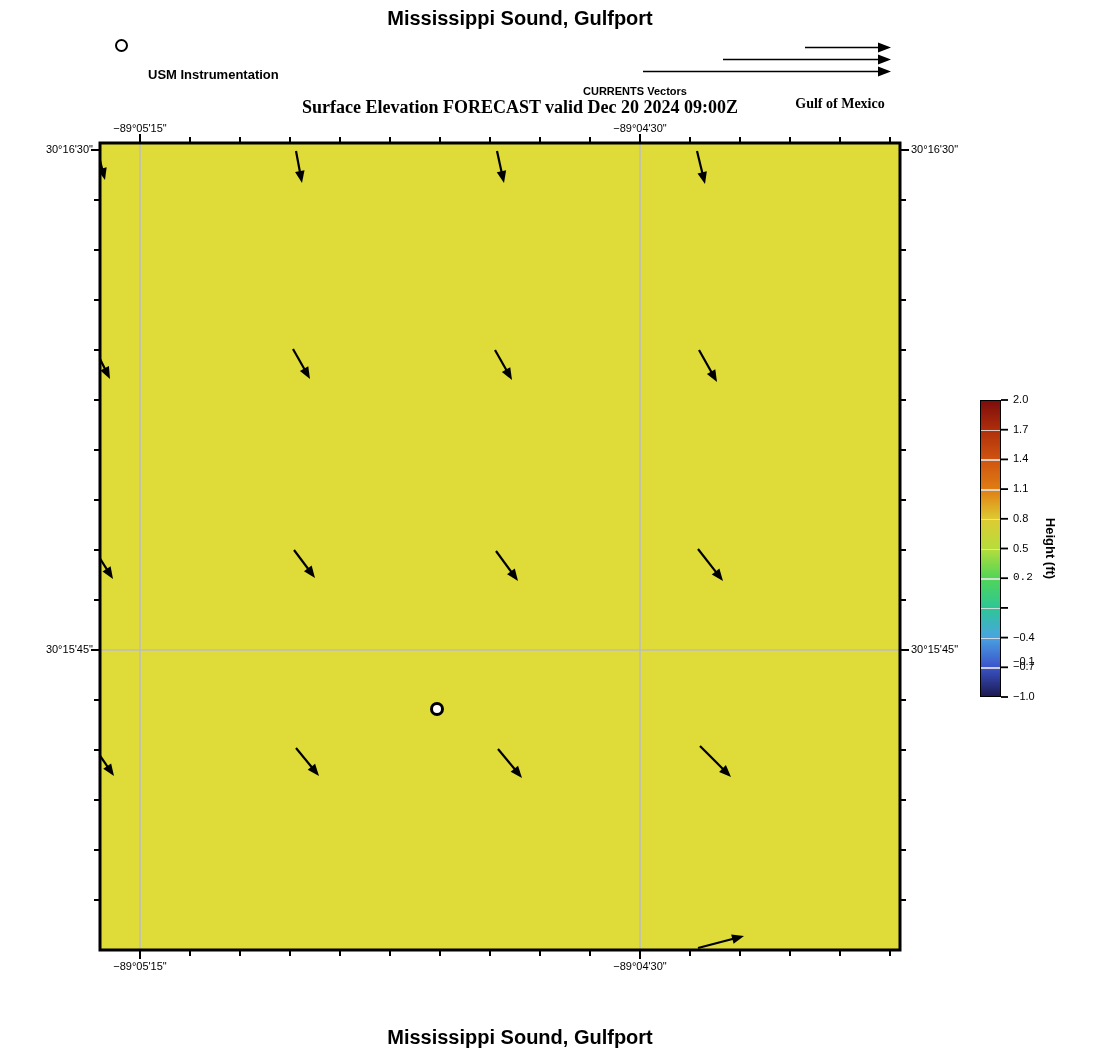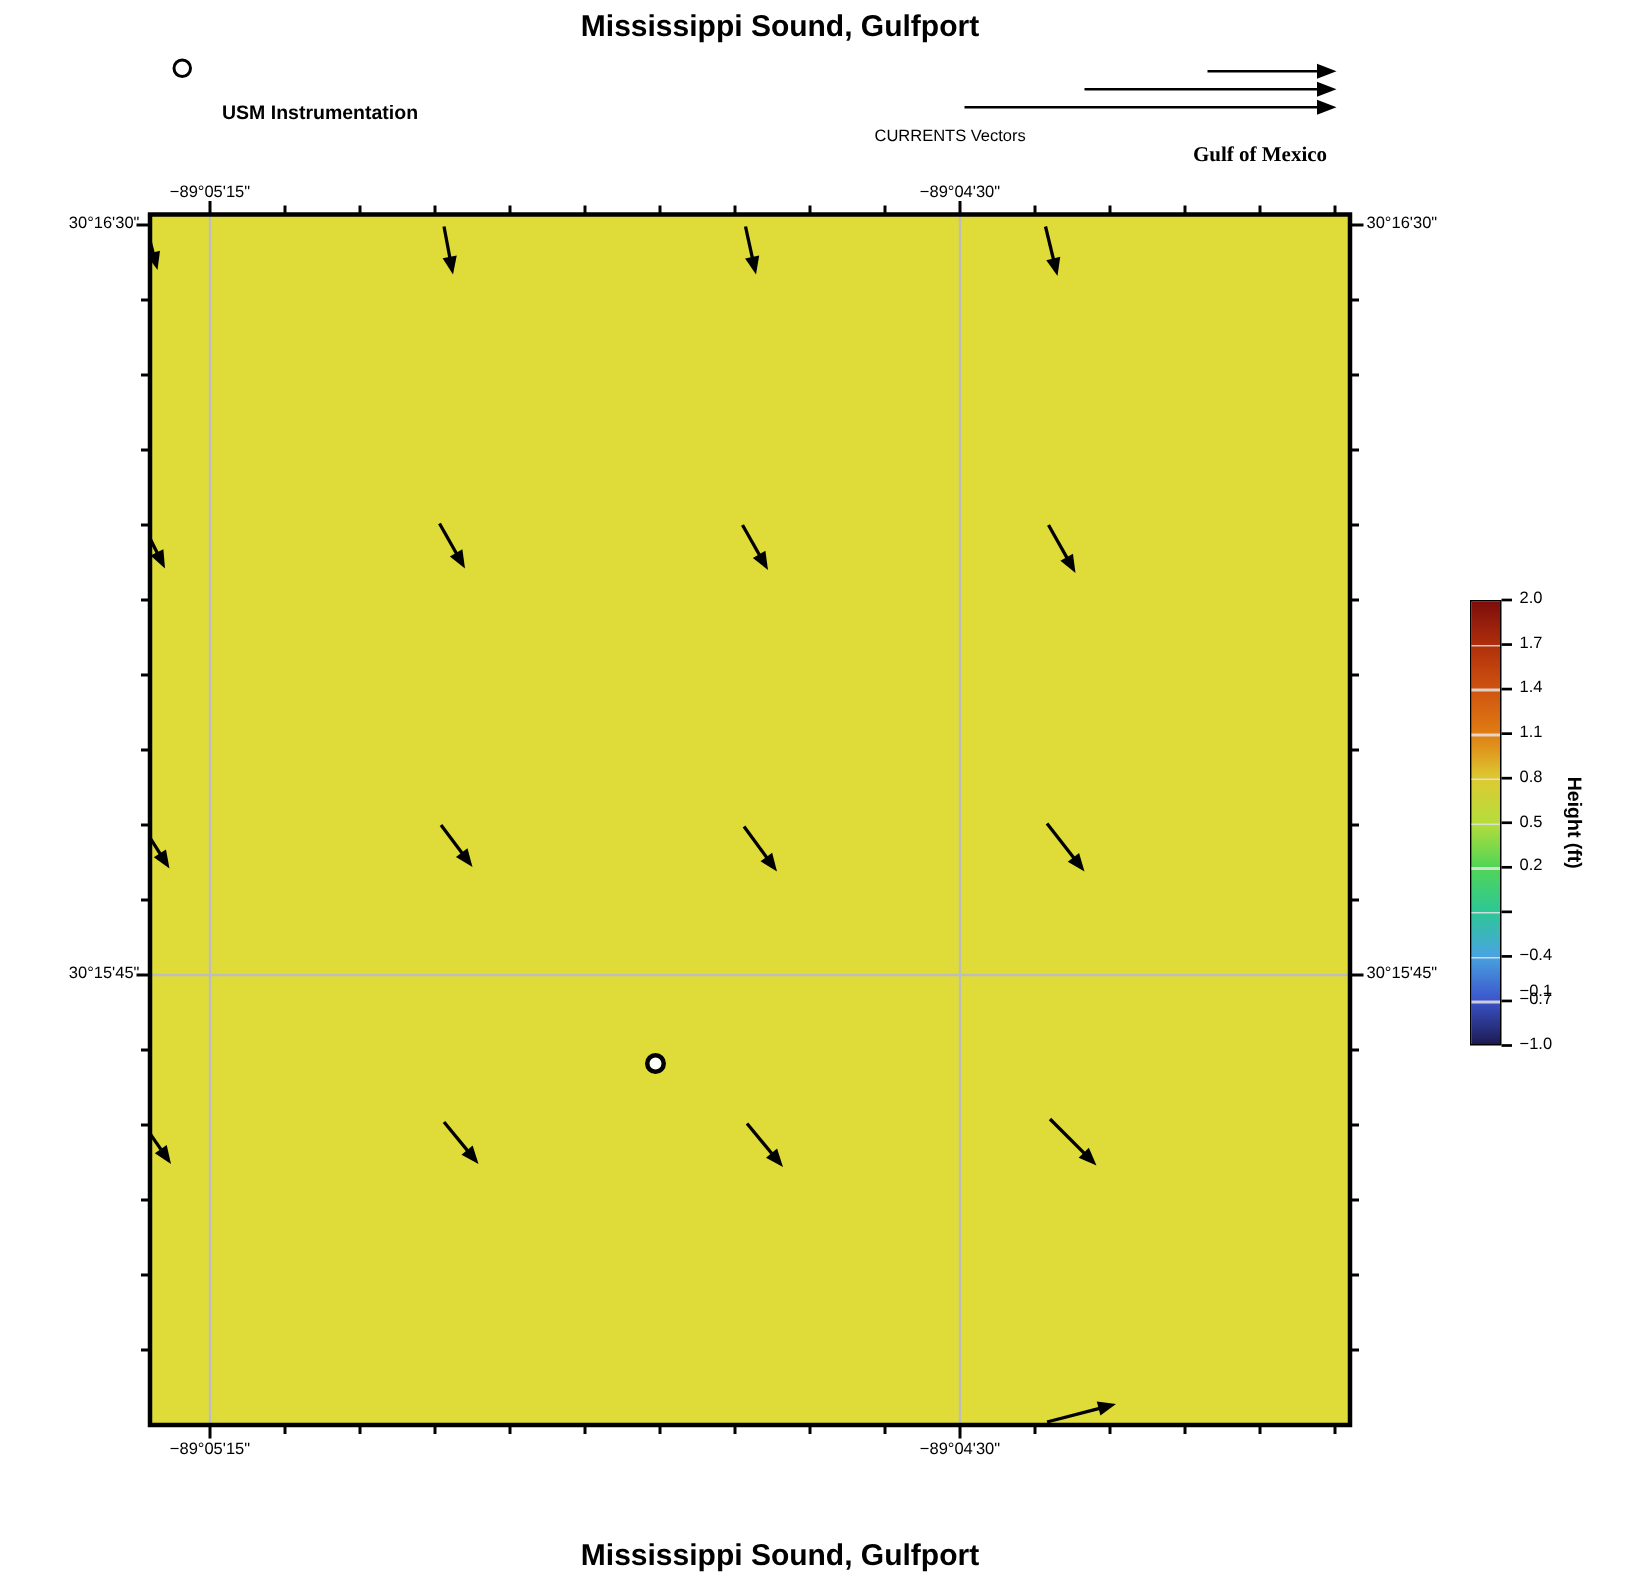--- a/index.html
+++ b/index.html
@@ -15,21 +15,21 @@
   .region{left:780px;top:96px;width:120px;text-align:center;
           font-family:"Liberation Serif",serif;font-size:14px;font-weight:bold;}
   .usm-legend{left:115px;top:37px;height:16px;}
   .usm-circle{position:absolute;left:0;top:1.5px;width:13px;height:13px;
               border:2.5px solid #000;border-radius:50%;background:#fff;box-sizing:border-box;}
   .usm-label{position:absolute;left:33px;top:0;font-size:13px;font-weight:bold;white-space:nowrap;margin-top:30px;}
   .scale-box{left:581px;top:38px;width:316px;height:45px;border:2.5px solid #000;
              background:#fff;box-sizing:border-box;}
   .kts{position:absolute;left:6px;font-size:12px;font-weight:bold;line-height:11px;white-space:nowrap;}
   .kts.k0{top:3px}.kts.k1{top:15px}.kts.k2{top:27px}
-  .scale-caption{left:583px;top:85px;font-size:11px;font-weight:normal;}
+  .scale-caption{left:583px;top:85px;font-size:11px;font-weight:bold;}
   .map-panel{left:100px;top:143px;width:800px;height:807px;}
   #overlay{position:absolute;left:0;top:0;width:1100px;height:1050px;pointer-events:none;z-index:5;}
   .axlbl{position:absolute;font-size:11px;white-space:nowrap;}
   .cbar{left:980px;top:400px;width:21px;height:297px;border:1.5px solid #000;box-sizing:border-box;}
   .cbar-line{position:absolute;left:0;right:0;height:1.5px;background:rgba(228,228,228,0.85);}
   .cbar-title{left:992px;top:541px;width:116px;text-align:center;font-size:13px;font-weight:bold;
               transform:rotate(90deg);transform-origin:center center;white-space:nowrap;}
 </style>
 </head>
 <body>
@@ -41,20 +41,21 @@
   <div class="abs usm-legend">
     <span class="usm-circle"></span>
     <span class="usm-label">USM Instrumentation</span>
   </div>
 
 
   <div class="abs scale-caption">CURRENTS Vectors</div>
 
   <div class="abs region">Gulf of Mexico</div>
 
+  <div class="abs subtitle">Surface Elevation FORECAST valid Dec 20 2024 09:00Z</div>
 
   <div class="abs map-panel" style="background: rgb(223, 220, 58);"></div>
 
   <div class="abs cbar" style="background: linear-gradient(rgb(125, 13, 11) 0%, rgb(176, 47, 11) 10%, rgb(207, 84, 16) 20%, rgb(224, 125, 19) 30%, rgb(221, 202, 50) 40%, rgb(182, 221, 59) 50%, rgb(82, 213, 86) 60%, rgb(45, 199, 149) 70%, rgb(73, 164, 224) 80%, rgb(60, 85, 204) 90%, rgb(28, 26, 82) 100%);">
       <div class="cbar-line" style="top: 28.7px;"></div>
       <div class="cbar-line" style="top: 58.4px;"></div>
       <div class="cbar-line" style="top: 88.1px;"></div>
       <div class="cbar-line" style="top: 117.8px;"></div>
       <div class="cbar-line" style="top: 147.5px;"></div>
       <div class="cbar-line" style="top: 177.2px;"></div>
@@ -249,18 +250,18 @@
     <div class="axlbl" style="left: 0px; top: 143px; width: 93px; text-align: right;">30°16'30"</div>
     <div class="axlbl" style="left: 911px; top: 143px; width: 100px; text-align: left;">30°16'30"</div>
     <div class="axlbl" style="left: 0px; top: 643px; width: 93px; text-align: right;">30°15'45"</div>
     <div class="axlbl" style="left: 911px; top: 643px; width: 100px; text-align: left;">30°15'45"</div>
     <div class="axlbl" style="left: 1013px; top: 393px; width: 44px;">2.0</div>
     <div class="axlbl" style="left: 1013px; top: 422.7px; width: 44px;">1.7</div>
     <div class="axlbl" style="left: 1013px; top: 452.4px; width: 44px;">1.4</div>
     <div class="axlbl" style="left: 1013px; top: 482.1px; width: 44px;">1.1</div>
     <div class="axlbl" style="left: 1013px; top: 511.8px; width: 44px;">0.8</div>
     <div class="axlbl" style="left: 1013px; top: 541.5px; width: 44px;">0.5</div>
-    <div class="axlbl" style="left: 1013px; top: 571.2px; width: 44px;">0.2</div>
+    <div class="axlbl" style="left: 1013px; top: 571.2px; width: 44px; font-family: Liberation Mono, monospace;">0.2</div>
     <div class="axlbl" style="left: 1013px; top: 625px; width: 44px; margin-top: 30px;">−0.1</div>
     <div class="axlbl" style="left: 1013px; top: 630.6px; width: 44px;">−0.4</div>
     <div class="axlbl" style="left: 1013px; top: 660.3px; width: 44px;">−0.7</div>
     <div class="axlbl" style="left: 1013px; top: 690px; width: 44px;">−1.0</div>
   </div>
 
 </body></html>

